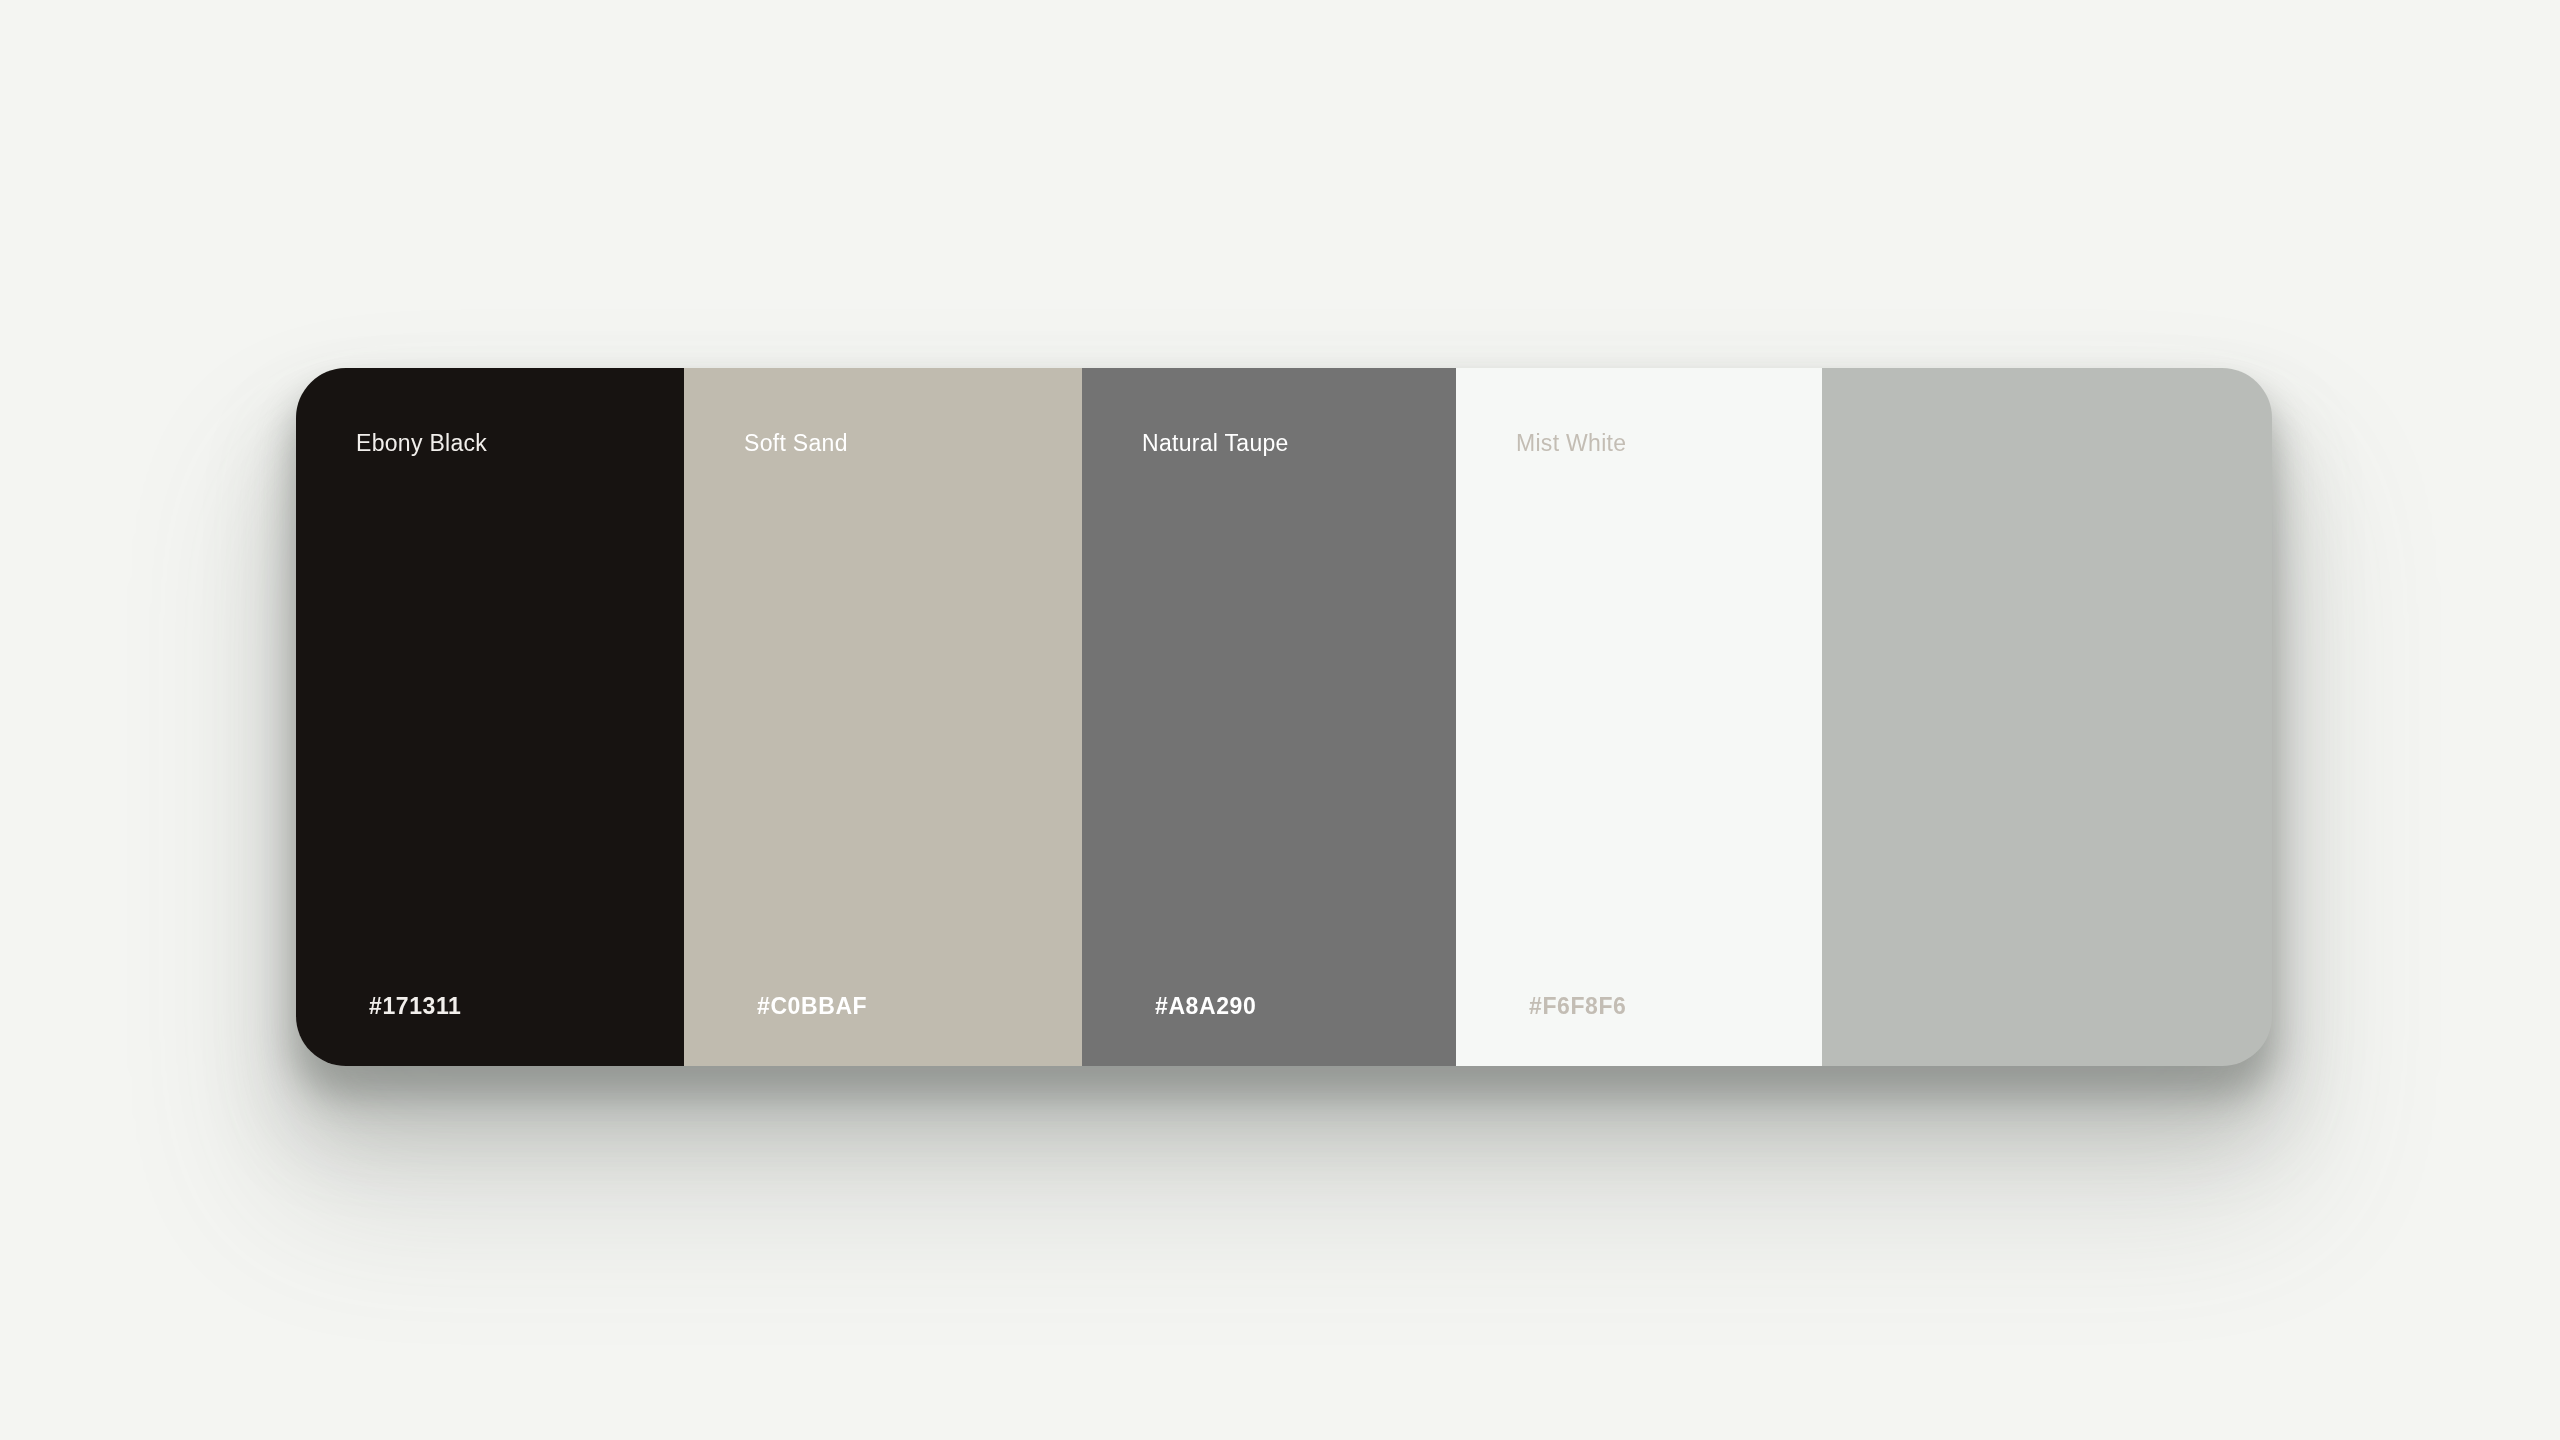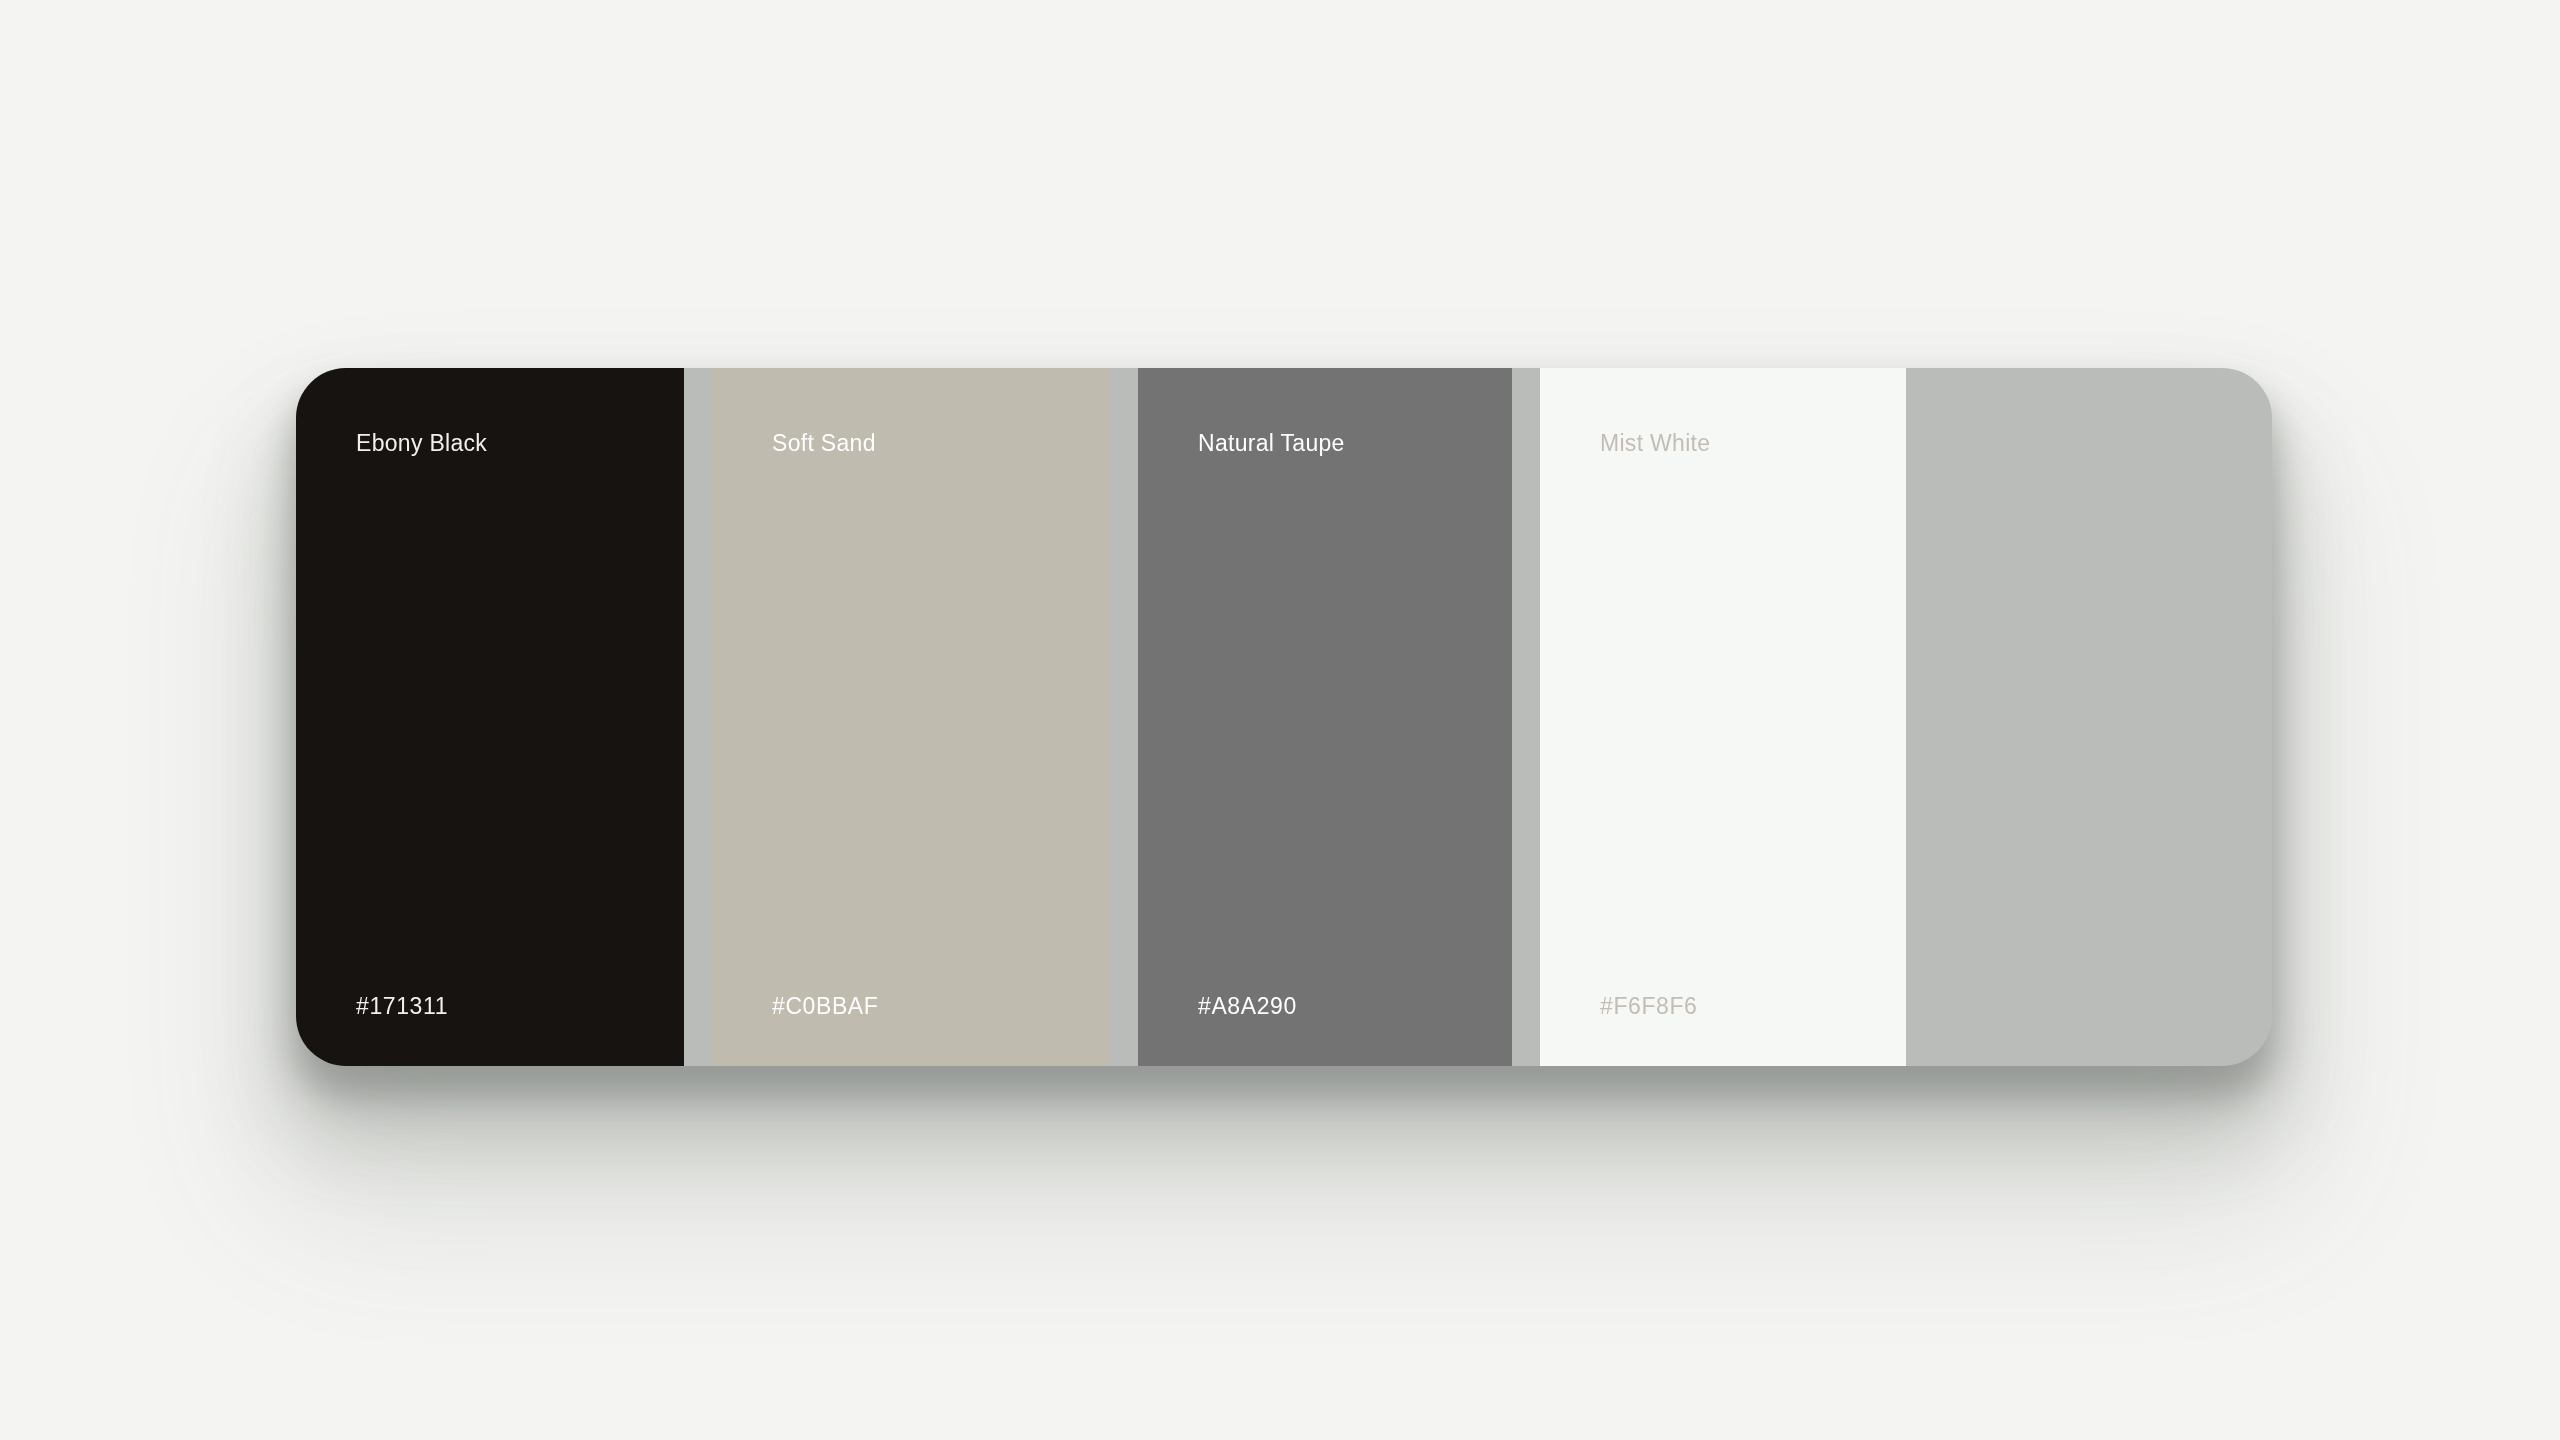--- a/index.html
+++ b/index.html
@@ -21,21 +21,20 @@
     position: absolute;
     left: 296px;
     top: 368px;
     width: 1976px;
     height: 698px;
     border-radius: 50px;
     overflow: hidden;
     display: flex;
     flex-direction: row;
     z-index: 2;
-    gap: 28px;
   }
 
   
   #palette-card-shadow {
     position: absolute;
     left: 296px;
     top: 368px;
     width: 1976px;
     height: 698px;
     border-radius: 50px;
@@ -58,24 +57,24 @@
   .swatch-name {
     font-size: 23px;
     font-weight: 300;
     letter-spacing: 0.3px;
     line-height: 1;
     white-space: nowrap;
   }
 
   .swatch-hex {
     position: absolute;
-    left: 60px;
+    left: 73px;
     bottom: 48px;
     font-size: 23px;
-    font-weight: 400;
+    font-weight: 700;
     letter-spacing: 0.6px;
     line-height: 1;
     white-space: nowrap;
     margin-top: 32px;
   }
 </style>
 </head>
 <body style="background: rgb(244, 245, 242);">
 
 <div id="palette-card-shadow"></div>

